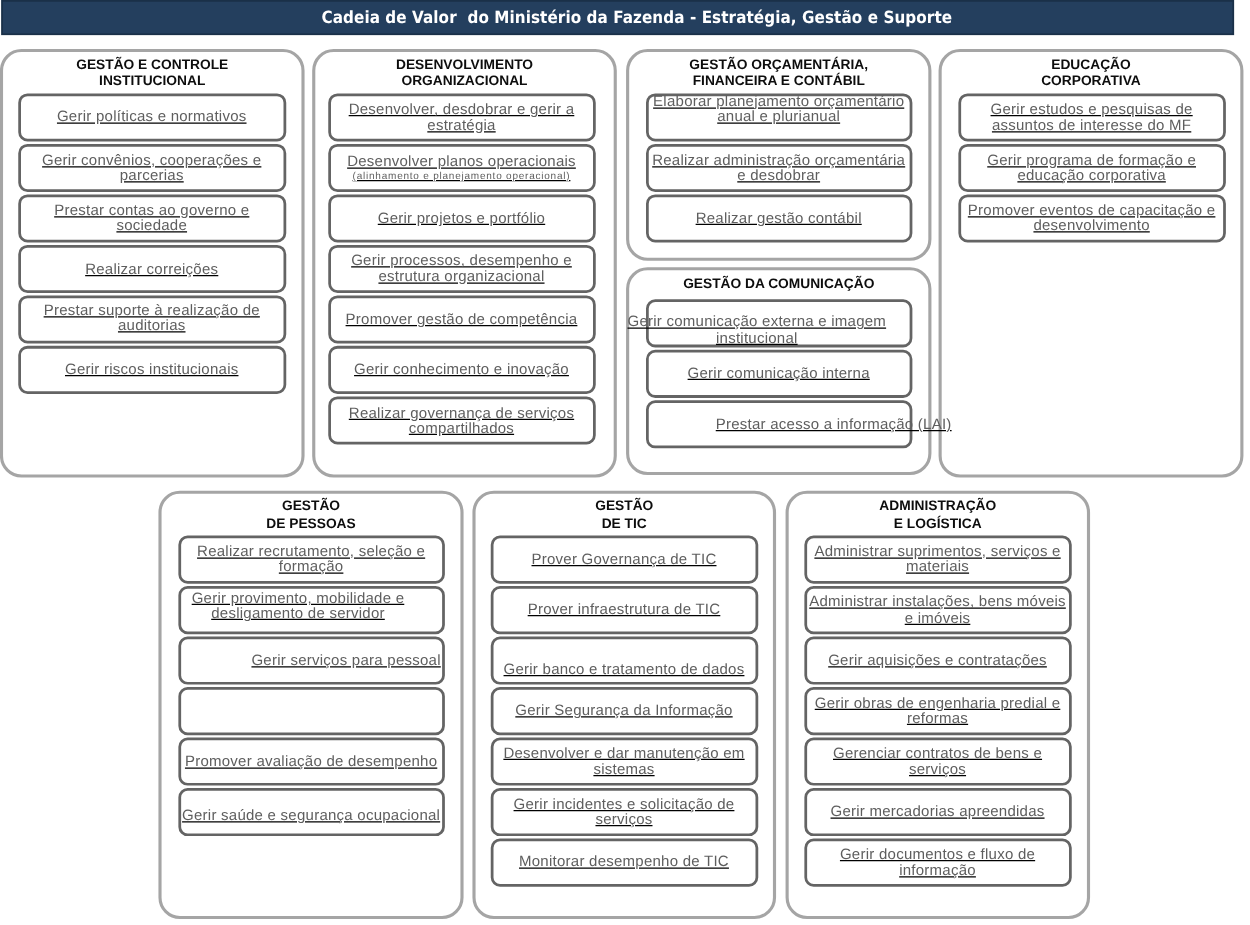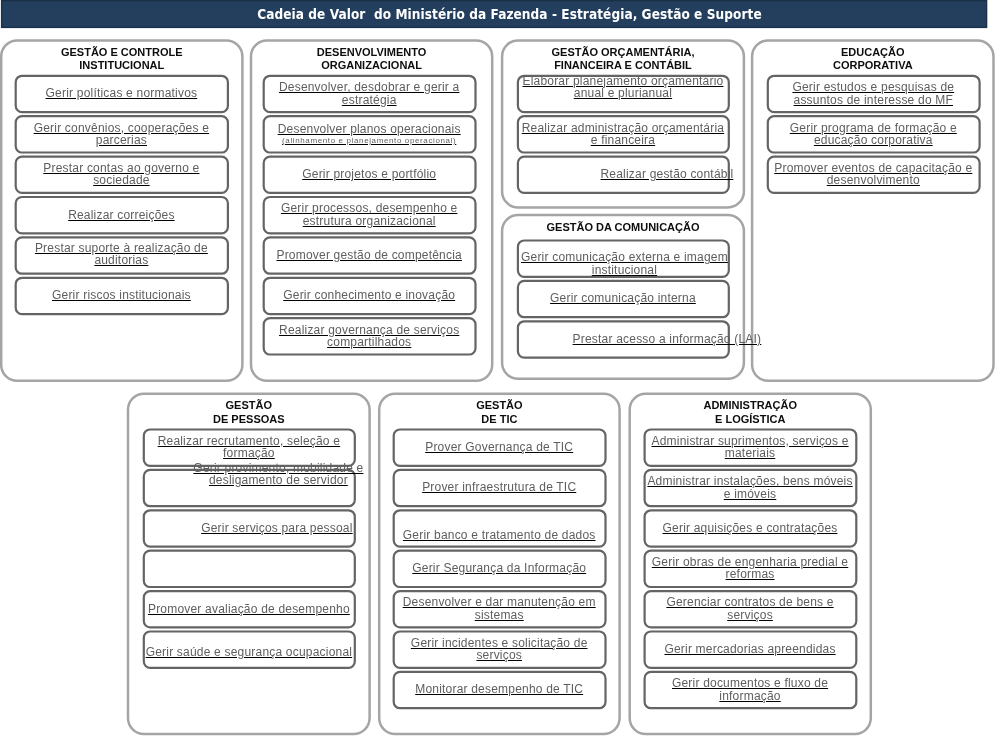--- a/index.html
+++ b/index.html
@@ -138,27 +138,27 @@
   </div>
   <div class="process-text-wrap" style="left:263.3px;top:317.80px;width:211.8px;height:36.3px;">
     <span class="process-text">Realizar governança de serviços compartilhados</span>
   </div>
   <div class="group-title" style="left:502.1px;top:46.0px;width:241.8px;">GESTÃO ORÇAMENTÁRIA,
 FINANCEIRA E CONTÁBIL</div>
   <div class="process-text-wrap" style="left:517.5px;top:61px;width:210.9px;height:52px;">
     <span class="process-text">Elaborar planejamento orçamentário anual e plurianual</span>
   </div>
   <div class="process-text-wrap" style="left:517.5px;top:115.80px;width:210.9px;height:36.3px;">
-    <span class="process-text">Realizar administração orçamentária e financeira</span>
-  </div>
-  <div class="process-text-wrap" style="left:517.5px;top:156.20px;width:210.9px;height:36.3px;padding-left:44px;">
+    <span class="process-text">Realizar administração orçamentária e desdobrar</span>
+  </div>
+  <div class="process-text-wrap" style="left:517.5px;top:156.20px;width:210.9px;height:36.3px;">
     <span class="process-text">Realizar gestão contábil</span>
   </div>
   <div class="group-title" style="left:502.1px;top:220.6px;width:241.8px;">GESTÃO DA COMUNICAÇÃO</div>
-  <div class="process-text-wrap" style="left:487px;top:240.10px;width:210.9px;height:47px;padding-left:32px;">
+  <div class="process-text-wrap" style="left:500px;top:240.10px;width:210.9px;height:47px;">
     <span class="process-text">Gerir comunicação externa e imagem institucional</span>
   </div>
   <div class="process-text-wrap" style="left:517.5px;top:280.50px;width:210.9px;height:36.3px;">
     <span class="process-text">Gerir comunicação interna</span>
   </div>
   <div class="process-text-wrap" style="left:517.5px;top:320.90px;width:210.9px;height:36.3px;padding-left:44px;">
     <span class="process-text">Prestar acesso a informação (LAI)</span>
   </div>
   <div class="group-title" style="left:752.1px;top:46.0px;width:241.4px;">EDUCAÇÃO
 CORPORATIVA</div>
@@ -169,21 +169,21 @@
     <span class="process-text">Gerir programa de formação e educação corporativa</span>
   </div>
   <div class="process-text-wrap" style="left:767.4px;top:156.20px;width:211.8px;height:36.3px;">
     <span class="process-text">Promover  eventos de capacitação e desenvolvimento</span>
   </div>
   <div class="group-title" style="left:128.0px;top:399.4px;width:241.6px;">GESTÃO
 DE PESSOAS</div>
   <div class="process-text-wrap" style="left:143.4px;top:429.10px;width:211.0px;height:36.3px;">
     <span class="process-text">Realizar recrutamento, seleção e formação</span>
   </div>
-  <div class="process-text-wrap" style="left:143.4px;top:456px;width:190px;height:36.3px;padding-left:40px;">
+  <div class="process-text-wrap" style="left:143.4px;top:466px;width:190px;height:36.3px;">
     <span class="process-text">Gerir provimento, mobilidade e desligamento de servidor</span>
   </div>
   <div class="process-text-wrap" style="left:143.4px;top:509.90px;width:211.0px;height:36.3px;padding-left:28px;">
     <span class="process-text">Gerir serviços para pessoal</span>
   </div>
   <div class="process-text-wrap" style="left:143.4px;top:590.70px;width:211.0px;height:36.3px;">
     <span class="process-text">Promover avaliação de desempenho</span>
   </div>
   <div class="process-text-wrap" style="left:143.4px;top:631.10px;width:211.0px;height:42px;">
     <span class="process-text">Gerir saúde e segurança ocupacional</span>

